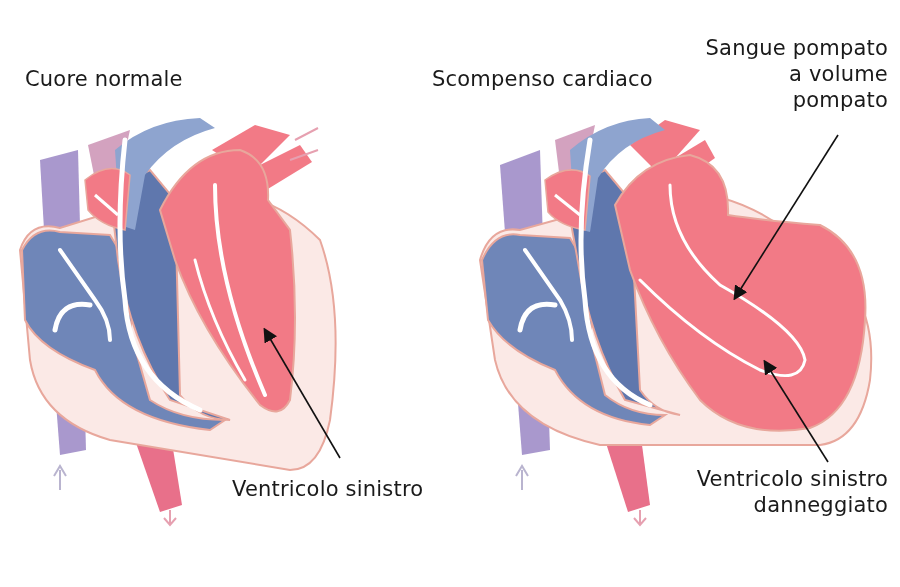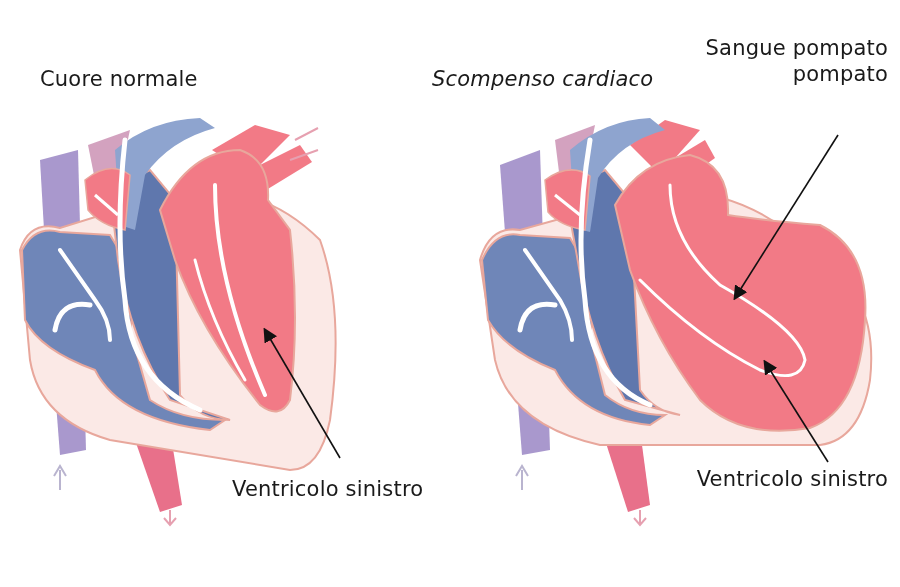--- a/index.html
+++ b/index.html
@@ -76,26 +76,28 @@
     <path d="M670,185 Q670,240 720,285 Q800,330 805,360 Q800,385 760,370 Q700,340 640,280" fill="none" stroke="#fff" stroke-width="3" stroke-linecap="round"></path>
     <path d="M555,195 L580,215" fill="none" stroke="#fff" stroke-width="3"></path>
     <path d="M522,470 L522,490 M516,476 L522,466 L528,476" stroke="#b9b4cf" stroke-width="2" fill="none"></path>
     <path d="M640,510 L640,525 M634,518 L640,525 L646,518" stroke="#e6a0b0" stroke-width="2" fill="none"></path>
   </g>
 
   <line x1="838" y1="135" x2="735" y2="298" stroke="#111" stroke-width="1.6" marker-end="url(#ah)"></line>
   <line x1="828" y1="462" x2="765" y2="362" stroke="#111" stroke-width="1.6" marker-end="url(#ah)"></line>
 </svg>
 
-<div class="lbl" style="left:40px; top:66px;">Cuore normale</div>
+<div class="lbl" style="left:25px; top:66px;">Cuore normale</div>
 
 <div class="lbl" style="left:232px; top:476px;">Ventricolo sinistro</div>
 
-<div class="lbl" style="left:432px; top:66px;font-style:italic;">Scompenso cardiaco</div>
+<div class="lbl" style="left:432px; top:66px;">Scompenso cardiaco</div>
 
 <div class="lbl right" style="right:12px; top:35px; width:260px;">
   <div>Sangue pompato</div>
+  <div>a volume</div>
   <div>pompato</div>
 </div>
 
 <div class="lbl right" style="right:12px; top:466px; width:340px;">
   <div>Ventricolo sinistro</div>
+  <div>danneggiato</div>
 </div>
 
 </body></html>

